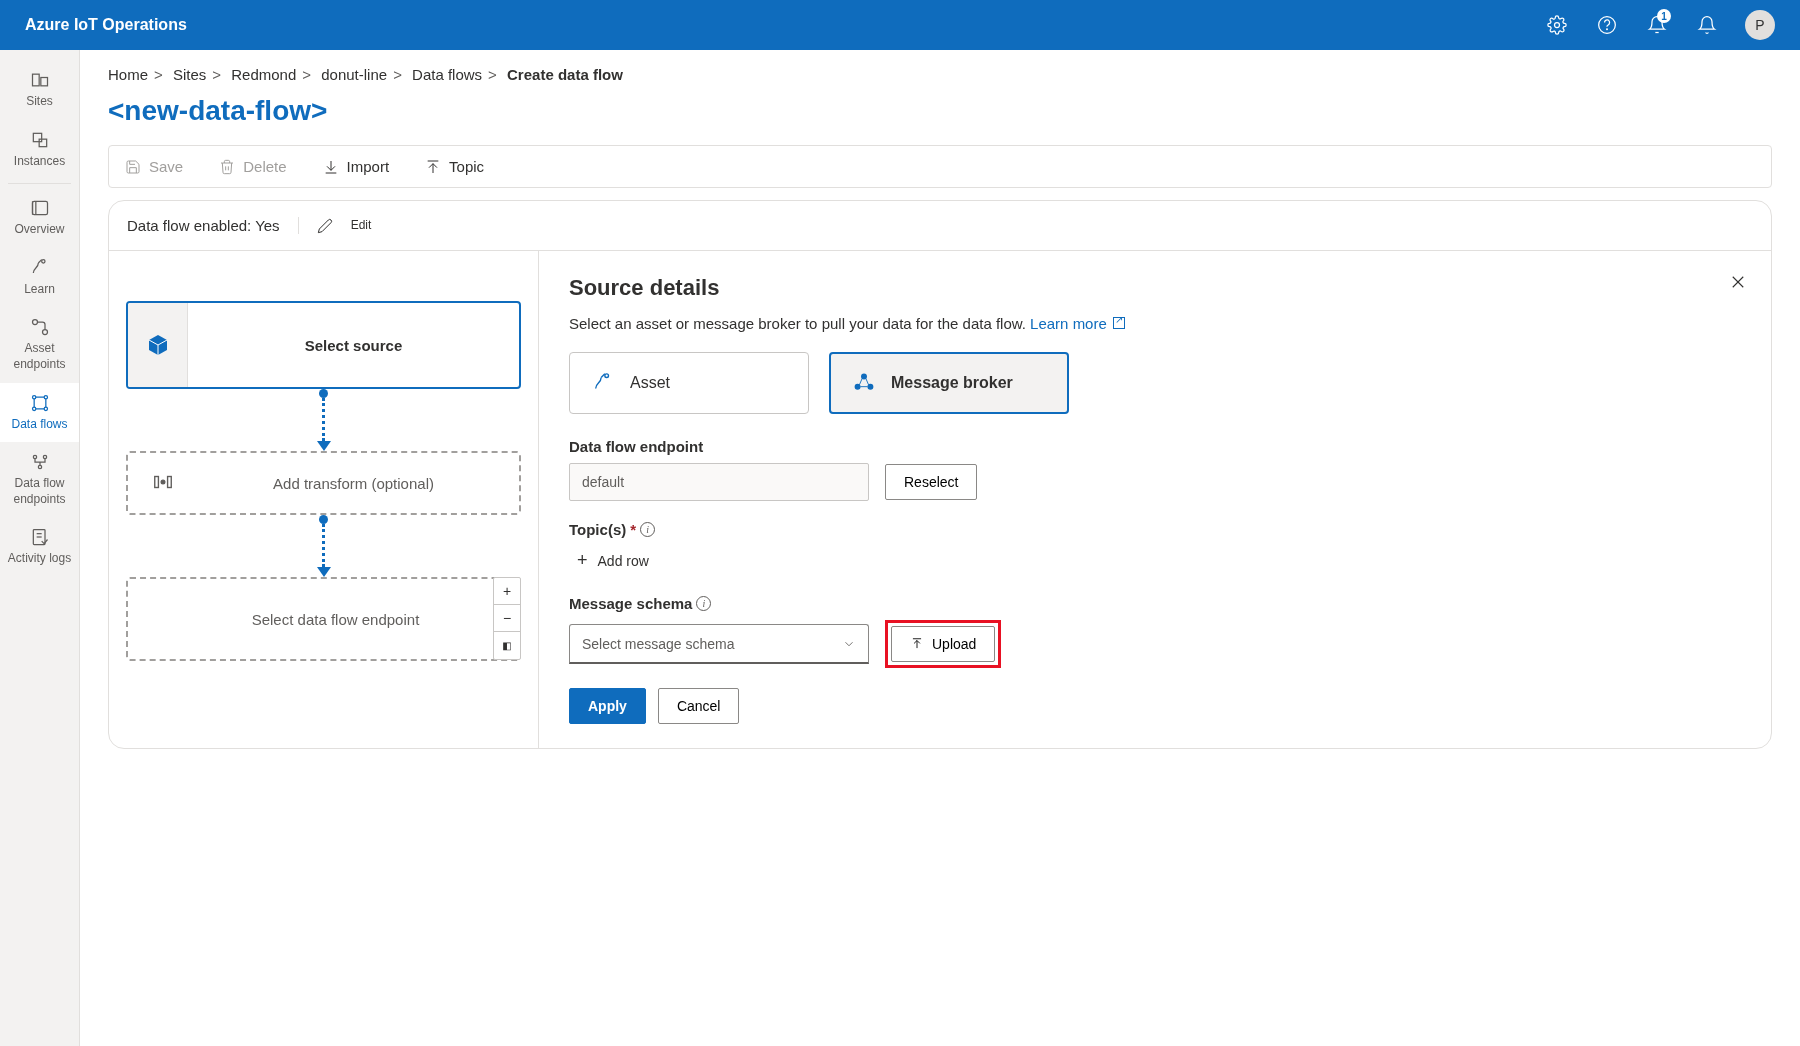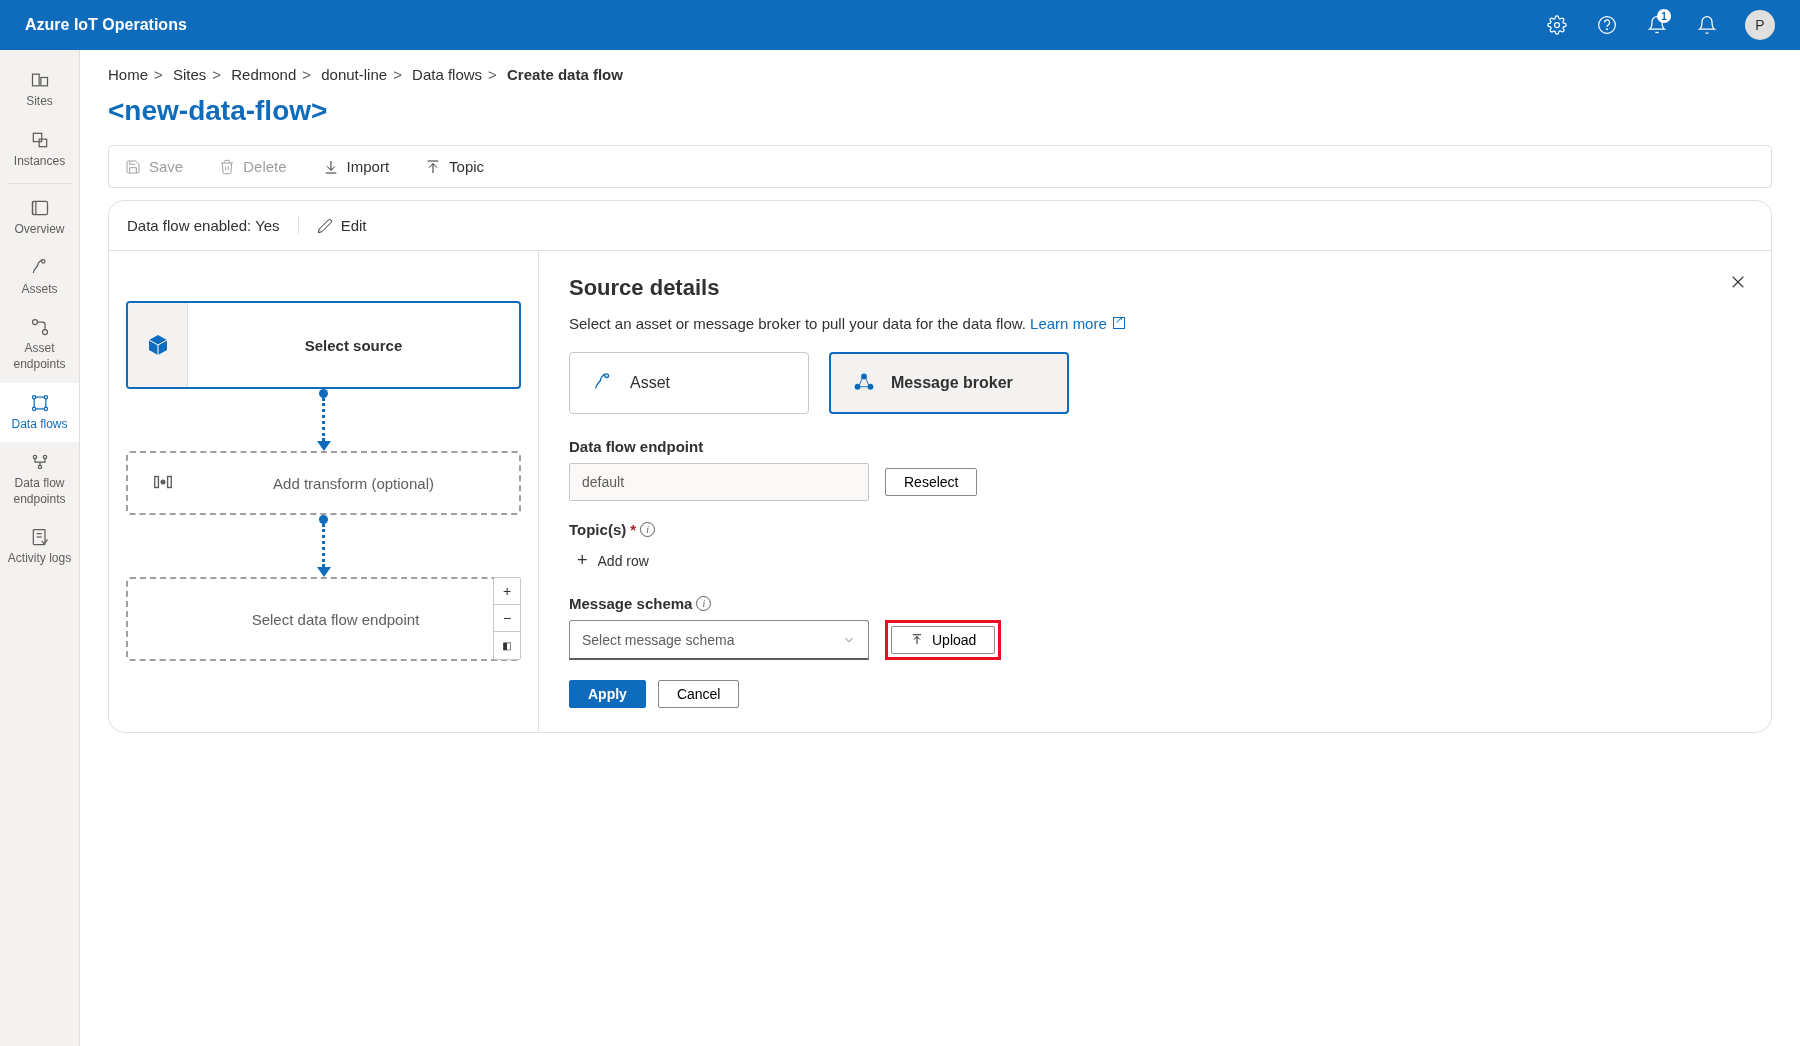--- a/index.html
+++ b/index.html
@@ -37,21 +37,21 @@
 
 .toolbar { border: 1px solid #e1dfdd; border-radius: 4px; padding: 12px 16px; display: flex; gap: 36px; align-items: center; margin-bottom: 12px; }
 .tool-btn { display: flex; align-items: center; gap: 8px; font-size: 15px; cursor: pointer; color: #323130; }
 .tool-btn.disabled { color: #a19f9d; cursor: default; }
 .tool-btn svg { width: 16px; height: 16px; stroke: currentColor; fill: none; stroke-width: 1.5; }
 
 
 .content-card { border: 1px solid #e1dfdd; border-radius: 16px; }
 .card-header { padding: 16px 18px; display: flex; align-items: center; gap: 18px; border-bottom: 1px solid #e1dfdd; }
 .status-label { font-size: 15px; padding-right: 18px; border-right: 1px solid #e1dfdd; }
-.edit-btn { display: flex; align-items: flex-end; gap: 8px; font-size: 15px; cursor: pointer; }
+.edit-btn { display: flex; align-items: flex-start; gap: 18px; font-size: 12px; cursor: pointer; }
 .edit-btn svg { width: 16px; height: 16px; stroke: currentColor; fill: none; stroke-width: 1.5; }
 
 .card-body { display: flex; }
 .flow-panel { width: 430px; padding: 50px 14px 30px 14px; border-right: 1px solid #e1dfdd; display: flex; flex-direction: column; align-items: center; }
 
 
 .flow-node { width: 395px; display: flex; align-items: center; border-radius: 4px; background: #fff; position: relative; }
 .node-source { border: 2px solid #0f6cbd; height: 88px; }
 .node-source .node-icon-box { width: 60px; height: 100%; background: #f3f2f1; border-right: 1px solid #e1dfdd; display:flex; align-items:center; justify-content:center; border-radius: 2px 0 0 2px; }
 .node-source .node-icon-box svg { width: 24px; height: 24px; fill: #0f6cbd; }
@@ -92,21 +92,21 @@
 .option-card.selected svg { fill: #0f6cbd; stroke: #0f6cbd; }
 
 .field-label { font-size: 15px; font-weight: 600; margin-bottom: 8px; display:flex; align-items:center; gap:4px;margin-top:14px; }
 .req-star { color: #a4262c; }
 .info-icon { width: 15px; height: 15px; border: 1px solid #605e5c; border-radius: 50%; display:inline-flex; align-items:center; justify-content:center; font-size:10px; color: #605e5c; font-weight: normal; font-style: italic; font-family: serif; }
 
 .field-row { display: flex; gap: 16px; align-items: center; margin-bottom: 20px; }
 .text-input { width: 300px; height: 38px; border: 1px solid #c8c6c4; border-radius: 2px; padding: 0 12px; font-size: 14px; background:#fff; }
 .text-input.readonly { background: #faf9f8; color: #605e5c; }
 
-.btn { height: 28px; padding: 0 18px; border: 1px solid #8a8886; border-radius: 2px; background: #fff; cursor: pointer; font-size: 14px; display:inline-flex; align-items:center; gap:8px; }
+.btn { height: 36px; padding: 0 18px; border: 1px solid #8a8886; border-radius: 2px; background: #fff; cursor: pointer; font-size: 14px; display:inline-flex; align-items:center; gap:8px; }
 .btn.primary { background: #0f6cbd; color: #fff; border-color: #0f6cbd; font-weight: 600; }
 .btn svg { width: 14px; height: 14px; stroke: currentColor; fill:none; stroke-width:1.5; }
 
 .add-row-btn { display: flex; align-items: center; gap: 10px; font-size: 14px; color: #323130; cursor: pointer; padding: 4px 8px; margin-bottom: 20px; }
 .add-row-btn .plus { font-size: 18px; font-weight: 300; }
 
 .select-box { width: 300px; height: 40px; border: 1px solid #8a8886; border-bottom: 2px solid #605e5c; border-radius: 3px 3px 0 0; padding: 0 12px; display:flex; align-items:center; justify-content:space-between; font-size: 14px; color: #605e5c; cursor:pointer; }
 .select-box svg { width: 14px; height: 14px; stroke: #605e5c; fill:none; stroke-width:1.5; }
 
 .highlight-box { border: 3px solid #e81123; padding: 3px; display:inline-block; }
@@ -173,21 +173,21 @@
           <line x1="7" y1="4" x2="7" y2="20"></line>
         </svg>
         <span>Overview</span>
       </div>
     <div class="side-item">
         <svg viewBox="0 0 24 24">
           <path d="M4 18 C 4 12, 10 12, 10 6"></path>
           <path d="M10 6 L 14 2"></path>
           <circle cx="16" cy="4" r="2"></circle>
         </svg>
-        <span>Assets</span>
+        <span>Learn</span>
       </div>
     <div class="side-item">
         <svg viewBox="0 0 24 24">
           <circle cx="6" cy="6" r="3"></circle>
           <circle cx="18" cy="18" r="3"></circle>
           <path d="M9 6 h6 a3 3 0 0 1 3 3 v6"></path>
         </svg>
         <span>Asset endpoints</span>
       </div>
     <div class="side-item active">

